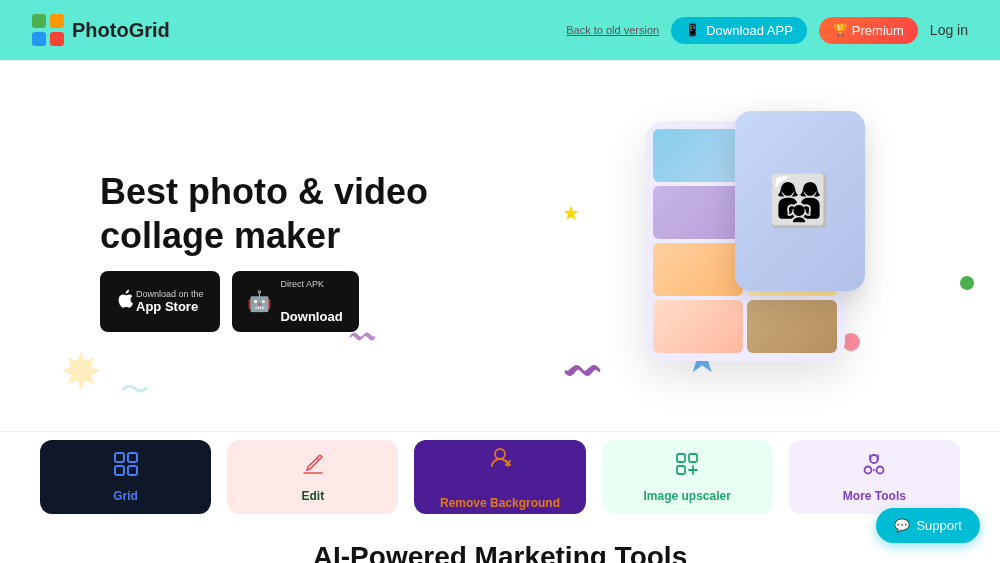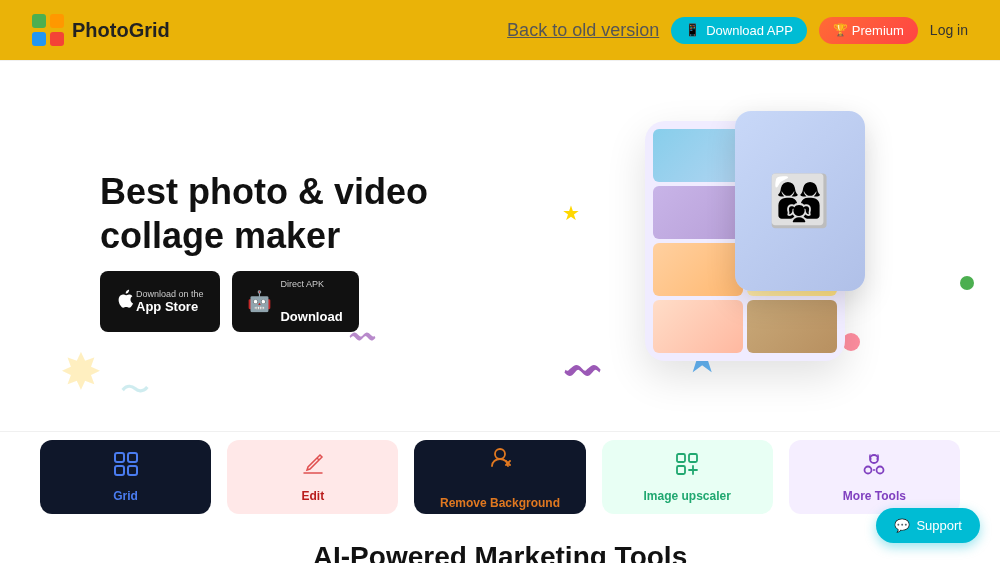--- a/index.html
+++ b/index.html
@@ -1,28 +1,28 @@
 <!DOCTYPE html>
 <html><head>
   <meta charset="utf-8">
   <style>
     * { margin: 0; padding: 0; box-sizing: border-box; }
     body { font-family: -apple-system, BlinkMacSystemFont, 'Segoe UI', sans-serif; background: #fff; width: 1000px; height: 563px; overflow: hidden; position: relative; }
 
     
     .header {
       display: flex; align-items: center; justify-content: space-between;
-      padding: 14px 32px; background: #eab308; border-bottom: 1px solid #f0f0f0;
+      padding: 14px 32px; background: #5eead4; border-bottom: 1px solid #f0f0f0;
       position: relative; z-index: 10;
     }
     .logo { display: flex; align-items: center; gap: 8px; cursor: pointer; }
     .logo-icon { width: 32px; height: 32px; }
     .logo-text { font-size: 20px; font-weight: 700; color: #222; }
     .header-right { display: flex; align-items: center; gap: 12px; }
-    .back-old { font-size: 18px; color: #555; text-decoration: underline; cursor: pointer; }
+    .back-old { font-size: 11px; color: #555; text-decoration: underline; cursor: pointer; }
     .download-app-btn {
       background: #00bcd4; color: #fff; border: none; border-radius: 20px;
       padding: 6px 14px; font-size: 13px; cursor: pointer; display: flex; align-items: center; gap: 6px;
     }
     .download-app-btn::before { content: '📱'; font-size: 12px; }
     .premium-btn {
       background: linear-gradient(135deg, #ff6b35, #ff4444); color: #fff; border: none; border-radius: 20px;
       padding: 6px 14px; font-size: 13px; cursor: pointer; display: flex; align-items: center; gap: 4px;
     }
     .premium-btn::before { content: '🏆'; font-size: 12px; }
@@ -77,27 +77,27 @@
       border-top: 1px solid #f0f0f0; height: 90px; align-items: center; justify-content: center;
       gap: 16px;
     }
     .tool-card {
       flex: 1; max-width: 180px; height: 74px; border-radius: 12px;
       display: flex; flex-direction: column; align-items: center; justify-content: center;
       gap: 6px; cursor: pointer; transition: all 0.2s;
     }
     .tool-card.grid-tool { background: #0f172a; }
     .tool-card.edit-tool { background: #ffe8e8; }
-    .tool-card.bg-tool { background: #0f172a; gap: 20px; }
+    .tool-card.bg-tool { background: #4c1d95; gap: 20px; }
     .tool-card.upscale-tool { background: #e8fff4; }
     .tool-card.more-tool { background: #f5eeff; }
     .tool-icon { font-size: 24px; }
     .tool-label { font-size: 12px; font-weight: 600; }
     .tool-card.grid-tool .tool-label { color: #4a7cf0; }
-    .tool-card.edit-tool .tool-label { color: #b91c1c; }
+    .tool-card.edit-tool .tool-label { color: #14532d; }
     .tool-card.bg-tool .tool-label { color: #e07820; }
     .tool-card.upscale-tool .tool-label { color: #20a870; }
     .tool-card.more-tool .tool-label { color: #8040c0; }
 
     
     .ai-section {
       background: #fff; padding: 20px; text-align: center;
     }
     .ai-title { font-size: 28px; font-weight: 700; color: #111; }
 

